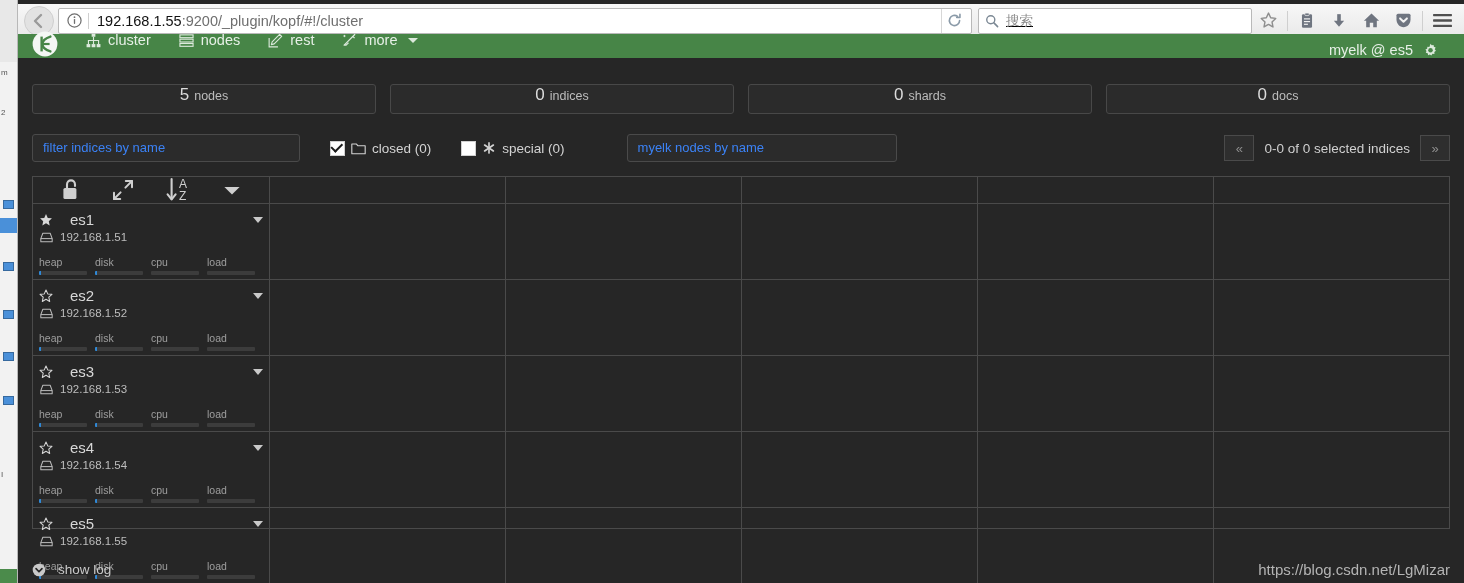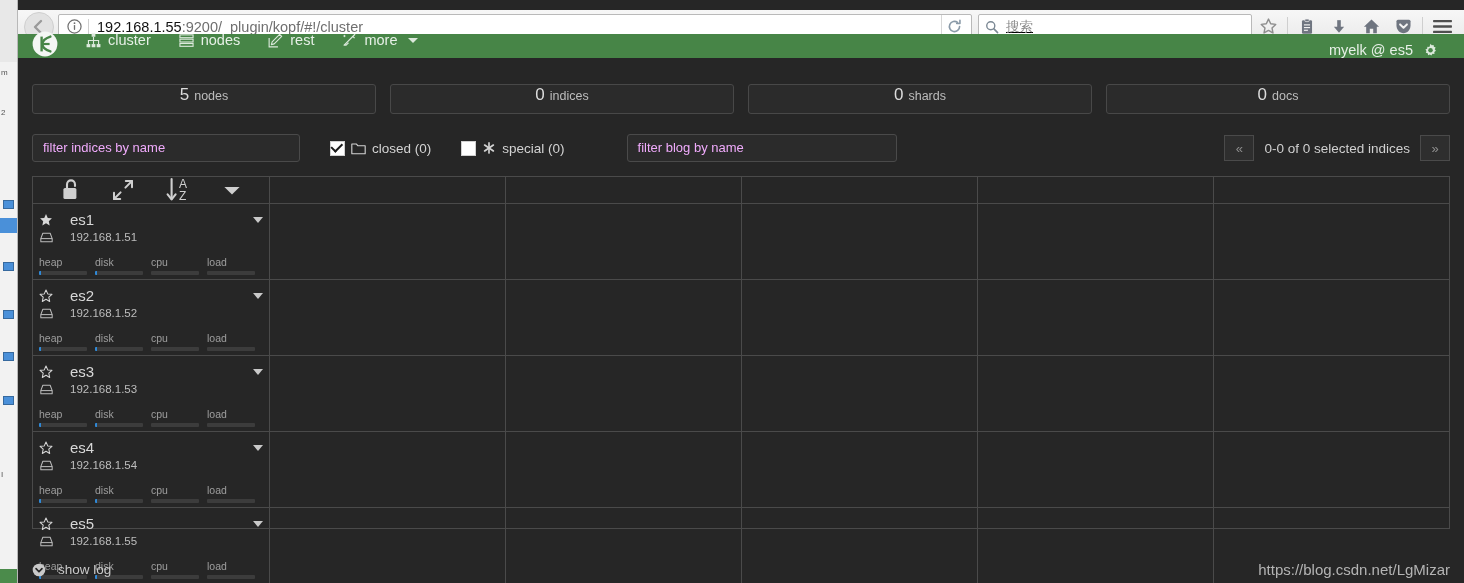--- a/index.html
+++ b/index.html
@@ -34,21 +34,21 @@
     position: absolute; left: 0; bottom: 0; width: 18px; height: 14px;
     background: #4b8b4b;
   }
   #desktop-sliver .ds-txt {
     position: absolute; left: 1px;
     font-size: 8px; color: #555; font-family: "Liberation Sans", sans-serif;
   }
 
   
   #browser-chrome {
-    position: absolute; left: 18px; top: 10px;
+    position: absolute; left: 18px; top: 4px;
     width: 1446px; height: 34px;
     background: linear-gradient(#f7f7f7, #e9e9e9);
     border-bottom: 1px solid #b4b4b4;
     display: flex; align-items: center; padding: 0 6px;
   }
   .nav-btn {
     width: 30px; height: 30px; border-radius: 50%;
     display: flex; align-items: center; justify-content: center;
     flex: none;
   }
@@ -131,21 +131,21 @@
   .statbox .lbl { font-size: 12.5px; color: #bdbdbd; }
   .statbox.single .num { font-size: 15px; }
 
   
   #filter-row {
     display: flex; align-items: center;
     padding: 14px 14px 0 14px; height: 54px;
   }
   .txtfield {
     height: 28px; border: 1px solid #4a4a4a; border-radius: 3px;
-    background: #2b2b2b; color: #f0abfc; font-size: 13px;
+    background: #2b2b2b; color: #3b82f6; font-size: 13px;
     padding: 0 10px; line-height: 26px;
   }
   #indices-filter { width: 268px; }
   #nodes-filter { width: 270px; margin-left: 62px; }
   .chkwrap {
     display: flex; align-items: center; gap: 6px;
     margin-left: 30px; color: #d3d3d3; font-size: 13.5px;
   }
   .chkbox {
     width: 15px; height: 15px; background: #fff; border: 1px solid #d0d0d0;
@@ -192,21 +192,21 @@
     display: flex; align-items: center; gap: 17px;
     color: #d7d7d7; font-size: 15px;
   }
   .node-name-row .node-caret {
     margin-left: auto;
     width: 0; height: 0;
     border-left: 5px solid transparent; border-right: 5px solid transparent;
     border-top: 6px solid #c9c9c9;
   }
   .node-ip-row {
-    display: flex; align-items: center; gap: 17px;
+    display: flex; align-items: center; gap: 7px;
     color: #bdbdbd; font-size: 11.5px; margin-top: 3px; padding-left: 1px;
   }
   .metrics { display: flex; gap: 0; margin-top: 13px; }
   .metric { flex: 1; padding-right: 8px; }
   .metric .mlabel { font-size: 10.5px; color: #9e9e9e; margin-bottom: 3px; }
   .metric .mtrack {
     height: 4px; background: #3c3c3c; border-radius: 1px; overflow: hidden;
   }
   .metric .mfill { height: 100%; background: #2f88d6; }
 
@@ -449,21 +449,21 @@
           <g stroke="#d3d3d3" stroke-width="1.9" stroke-linecap="round">
             <path d="M8 2.2 L8 13.8"></path>
             <path d="M3 4.6 L13 11.4"></path>
             <path d="M13 4.6 L3 11.4"></path>
           </g>
         </svg>
       </span>
       <span>special (0)</span>
     </div>
 
-    <div class="txtfield" id="nodes-filter">filter blog by name</div>
+    <div class="txtfield" id="nodes-filter">myelk nodes by name</div>
 
     <div id="pager">
       <div class="pbtn">«</div>
       <div class="ptext">0-0 of 0 selected indices</div>
       <div class="pbtn">»</div>
     </div>
   </div>
 
   <div id="grid">
 

